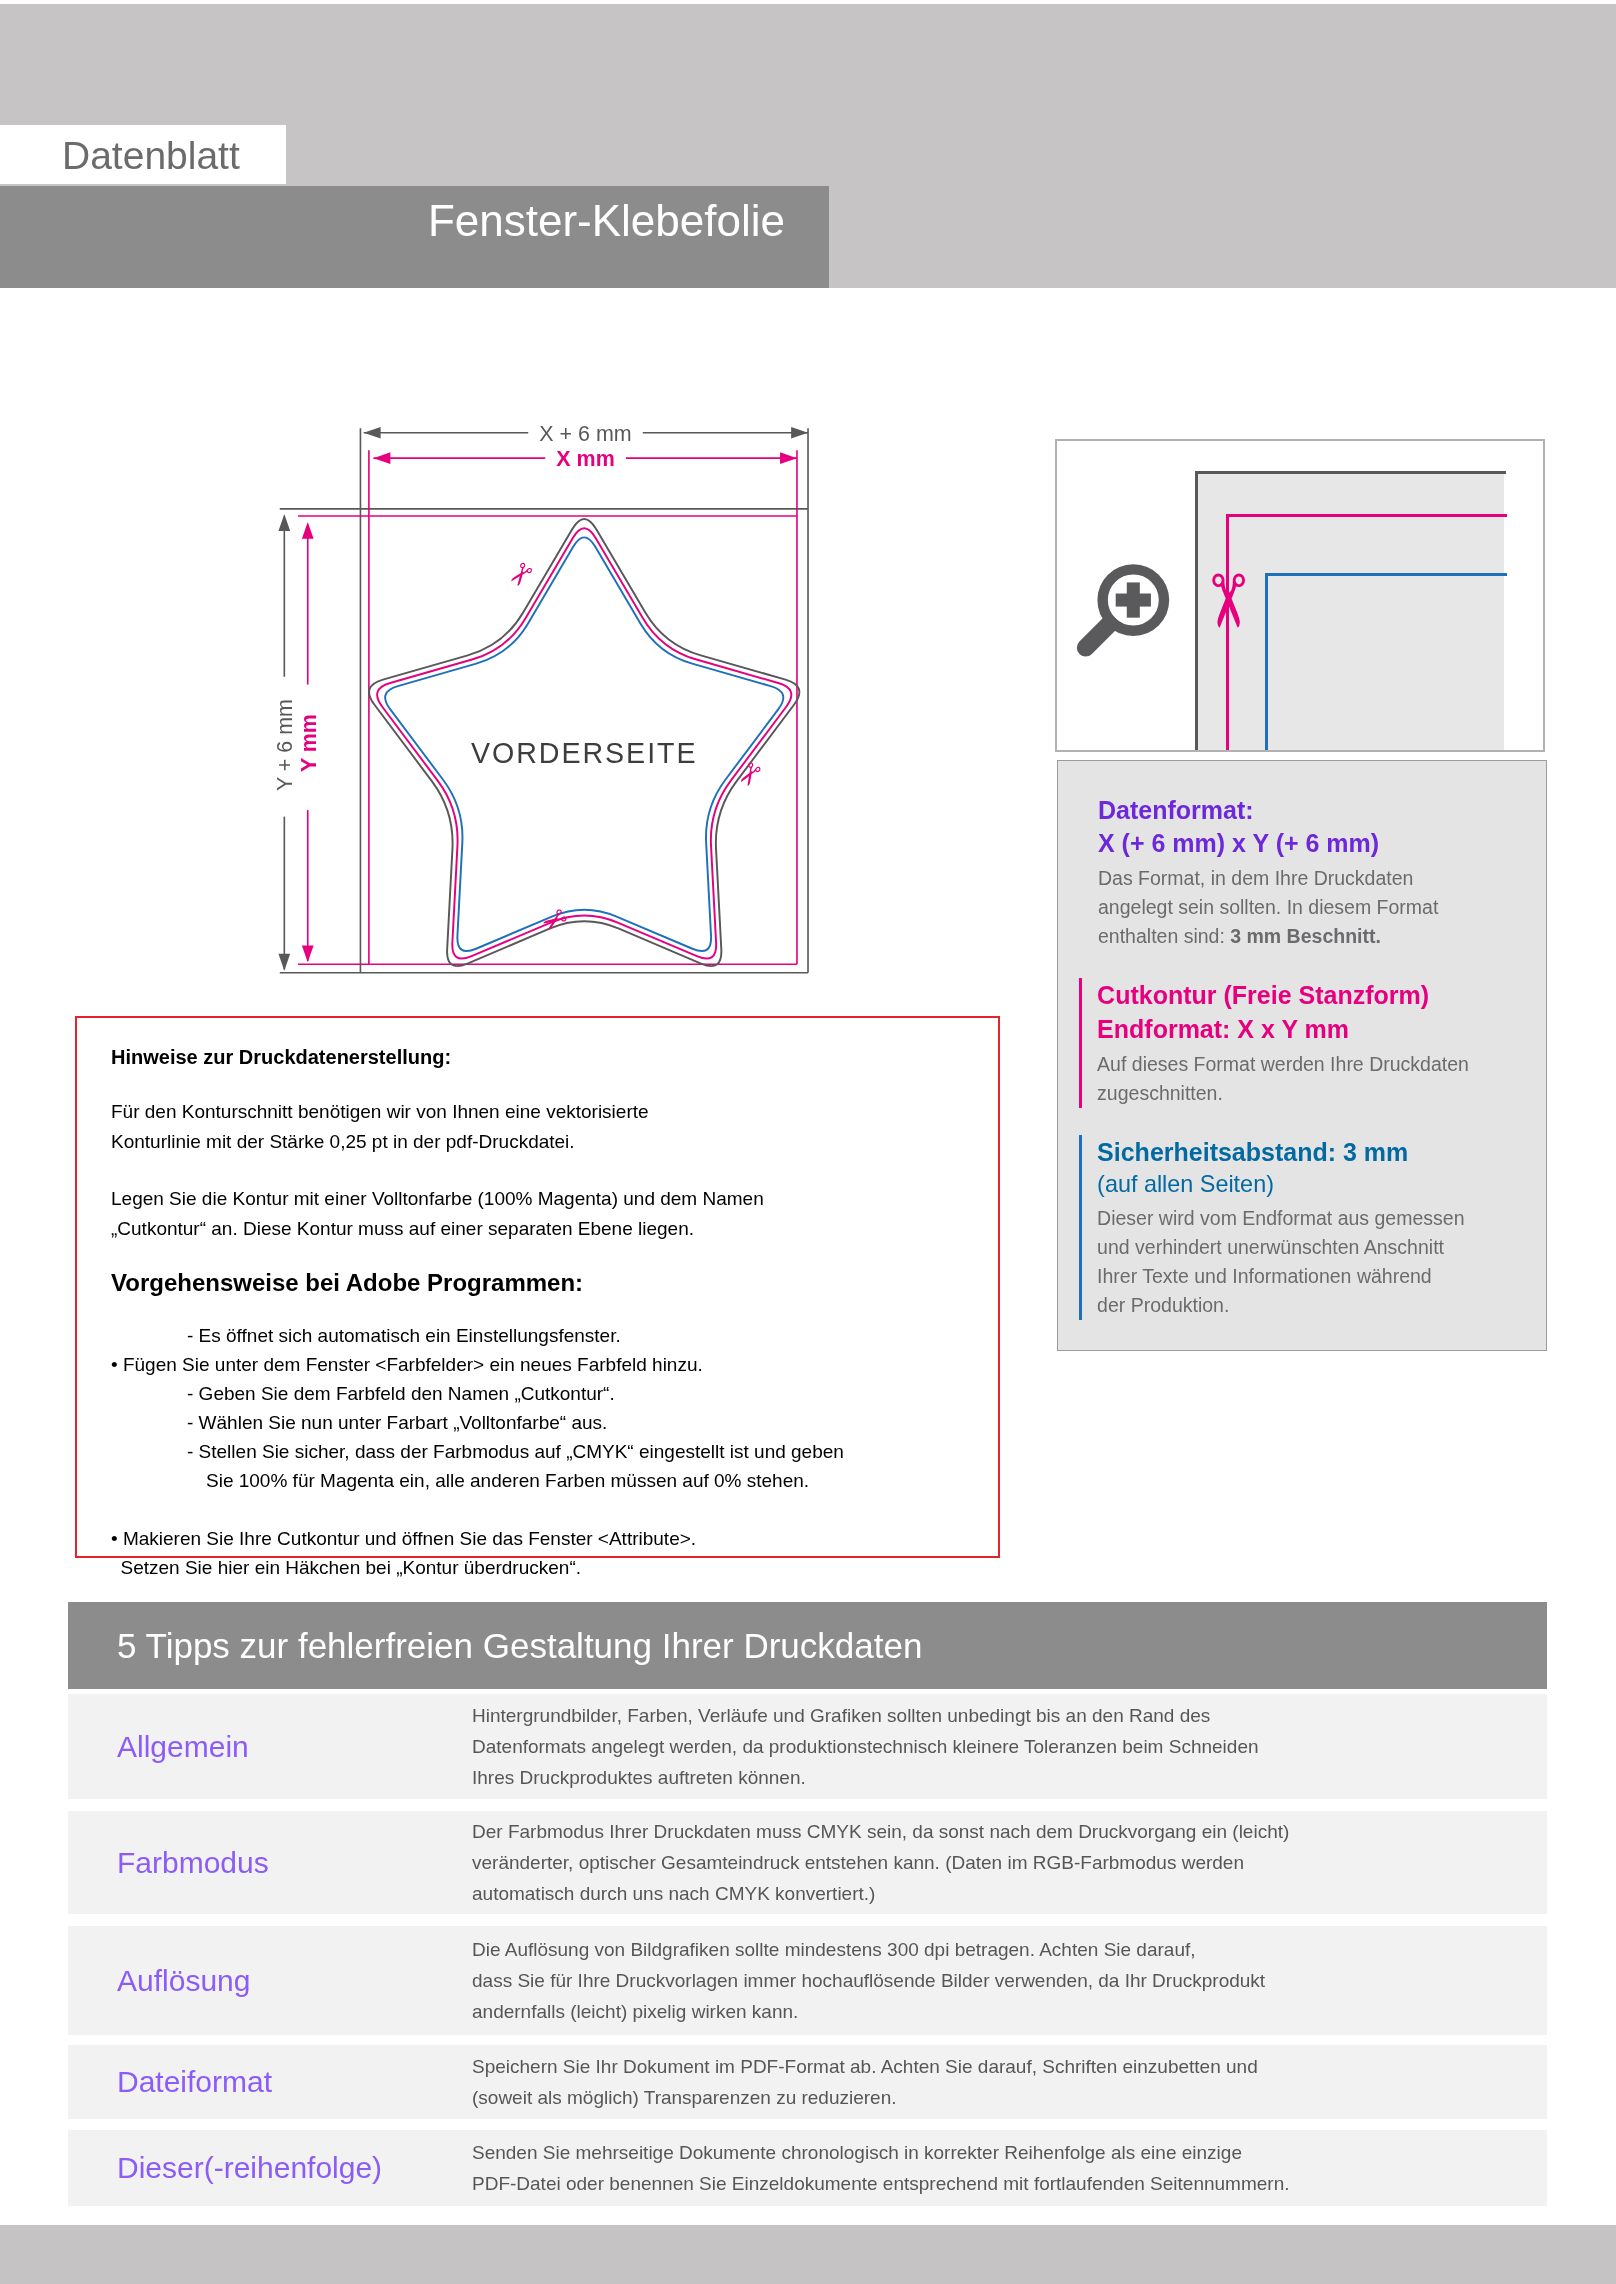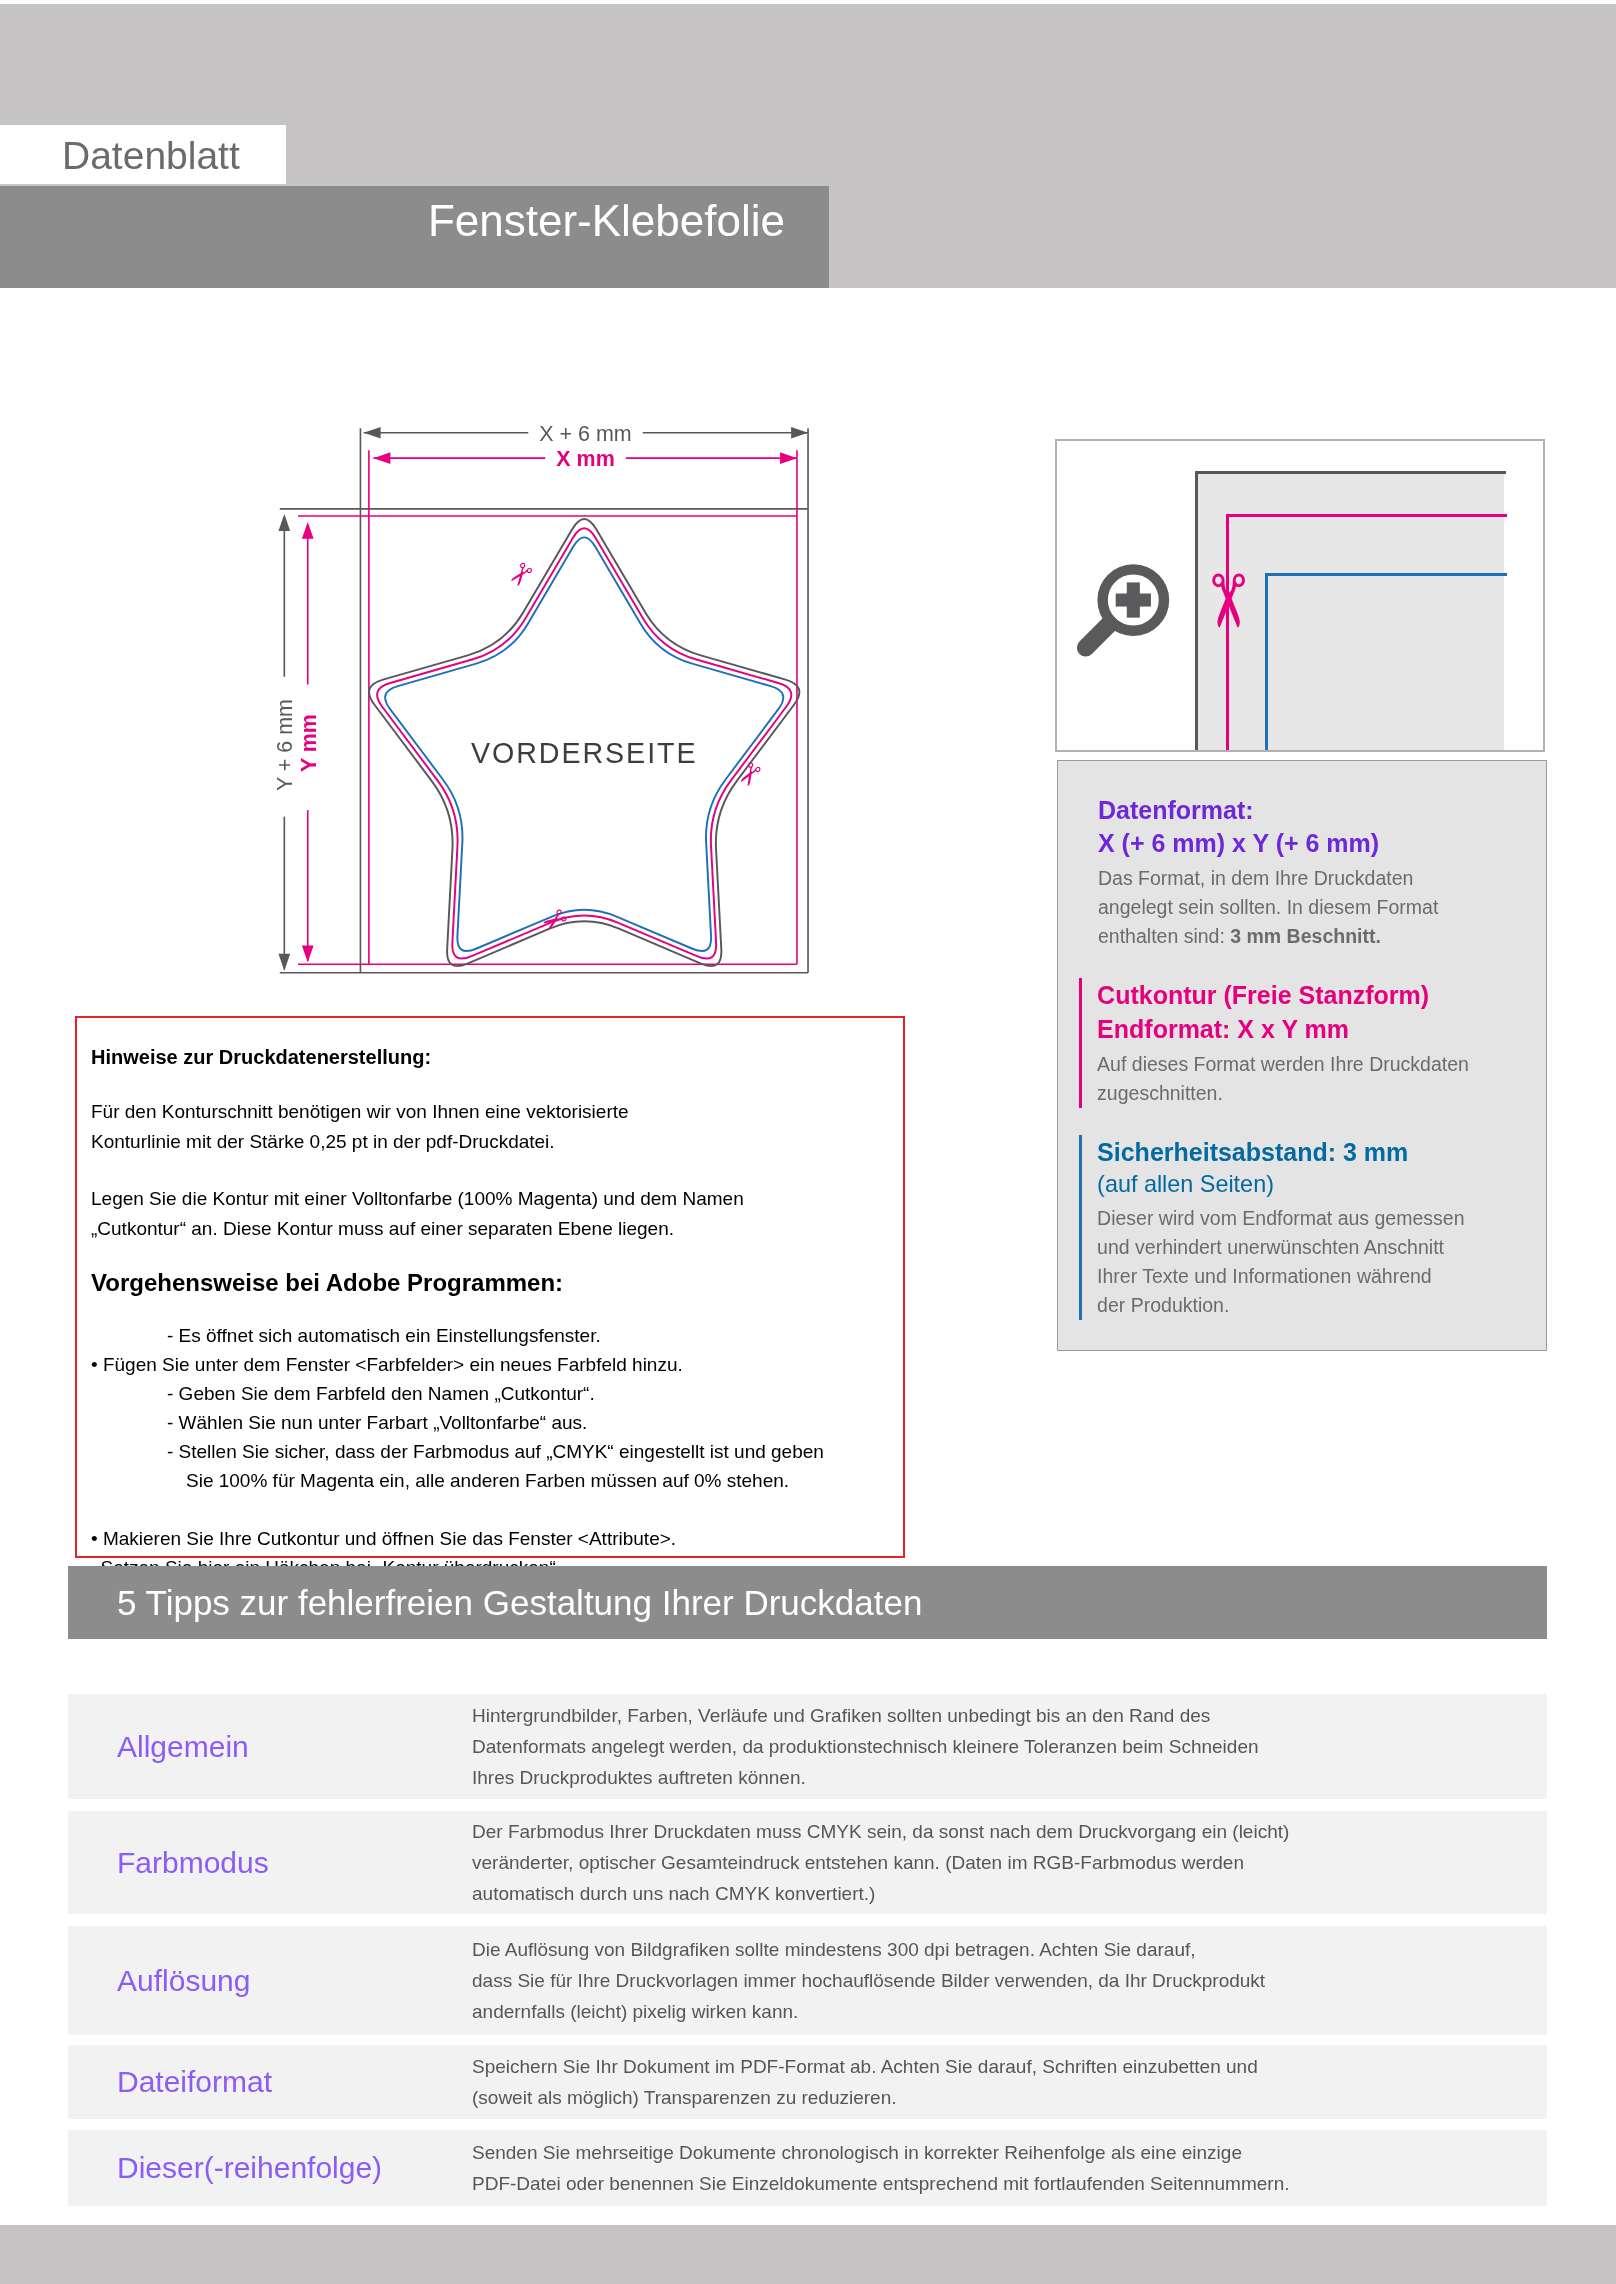--- a/index.html
+++ b/index.html
@@ -40,27 +40,27 @@
   .p-h{font-size:25px;font-weight:bold;color:#6d28d9;line-height:33px;}
   .p-body{font-size:19.5px;line-height:29px;margin-top:3.9px;}
   .p-block{margin-left:-19.5px;margin-top:27px;padding-left:15.6px;}
   .blk-cut{border-left:3.9px solid #e6007e;}
   .blk-safe{border-left:3.9px solid #1e71b8;}
   .c-mag{color:#e6007e;}
   .c-blue{color:#0369a1;}
   .p-bh{font-size:25px;font-weight:bold;line-height:34px;}
   .p-bh2{font-size:23.4px;line-height:31px;}
   
-  .redbox{left:75px;top:1016px;width:830px;height:542px;border:2.6px solid #e5242a;box-sizing:border-box;background:#ffffff;padding:26px 26px 0 14px;color:#000000;}
+  .redbox{left:75px;top:1016px;width:925px;height:542px;border:2.6px solid #e5242a;box-sizing:border-box;background:#ffffff;padding:26px 26px 0 34px;color:#000000;}
   .rb-title{font-size:20px;font-weight:bold;line-height:26px;}
   .rb-p{font-size:19px;line-height:30px;margin-top:27px;}
   .rb-h2{font-size:24px;font-weight:bold;line-height:26px;margin-top:26px;}
   .rb-bullets{font-size:19px;line-height:29px;margin-top:25px;}
   
-  .tipband{left:68px;top:1566px;width:1479px;height:73px;background:#8c8c8c;color:#ffffff;
+  .tipband{left:68px;top:1602px;width:1479px;height:87px;background:#8c8c8c;color:#ffffff;
     display:flex;align-items:center;padding-left:49px;box-sizing:border-box;font-size:35px;}
   .tiprow{left:68px;width:1479px;background:#f3f2f2;display:flex;align-items:center;}
   .tr1{top:1694px;height:105px;}
   .tr2{top:1811px;height:103px;}
   .tr3{top:1926px;height:109px;}
   .tr4{top:2045px;height:74px;}
   .tr5{top:2130px;height:76px;}
   .tip-label{width:404px;padding-left:49px;box-sizing:border-box;font-size:30px;color:#8b5cf6;flex:none;}
   .tip-text{font-size:19px;line-height:31px;color:#565659;}
   .footer{left:0;top:2225px;width:1616px;height:59px;background:#c5c3c4;}

